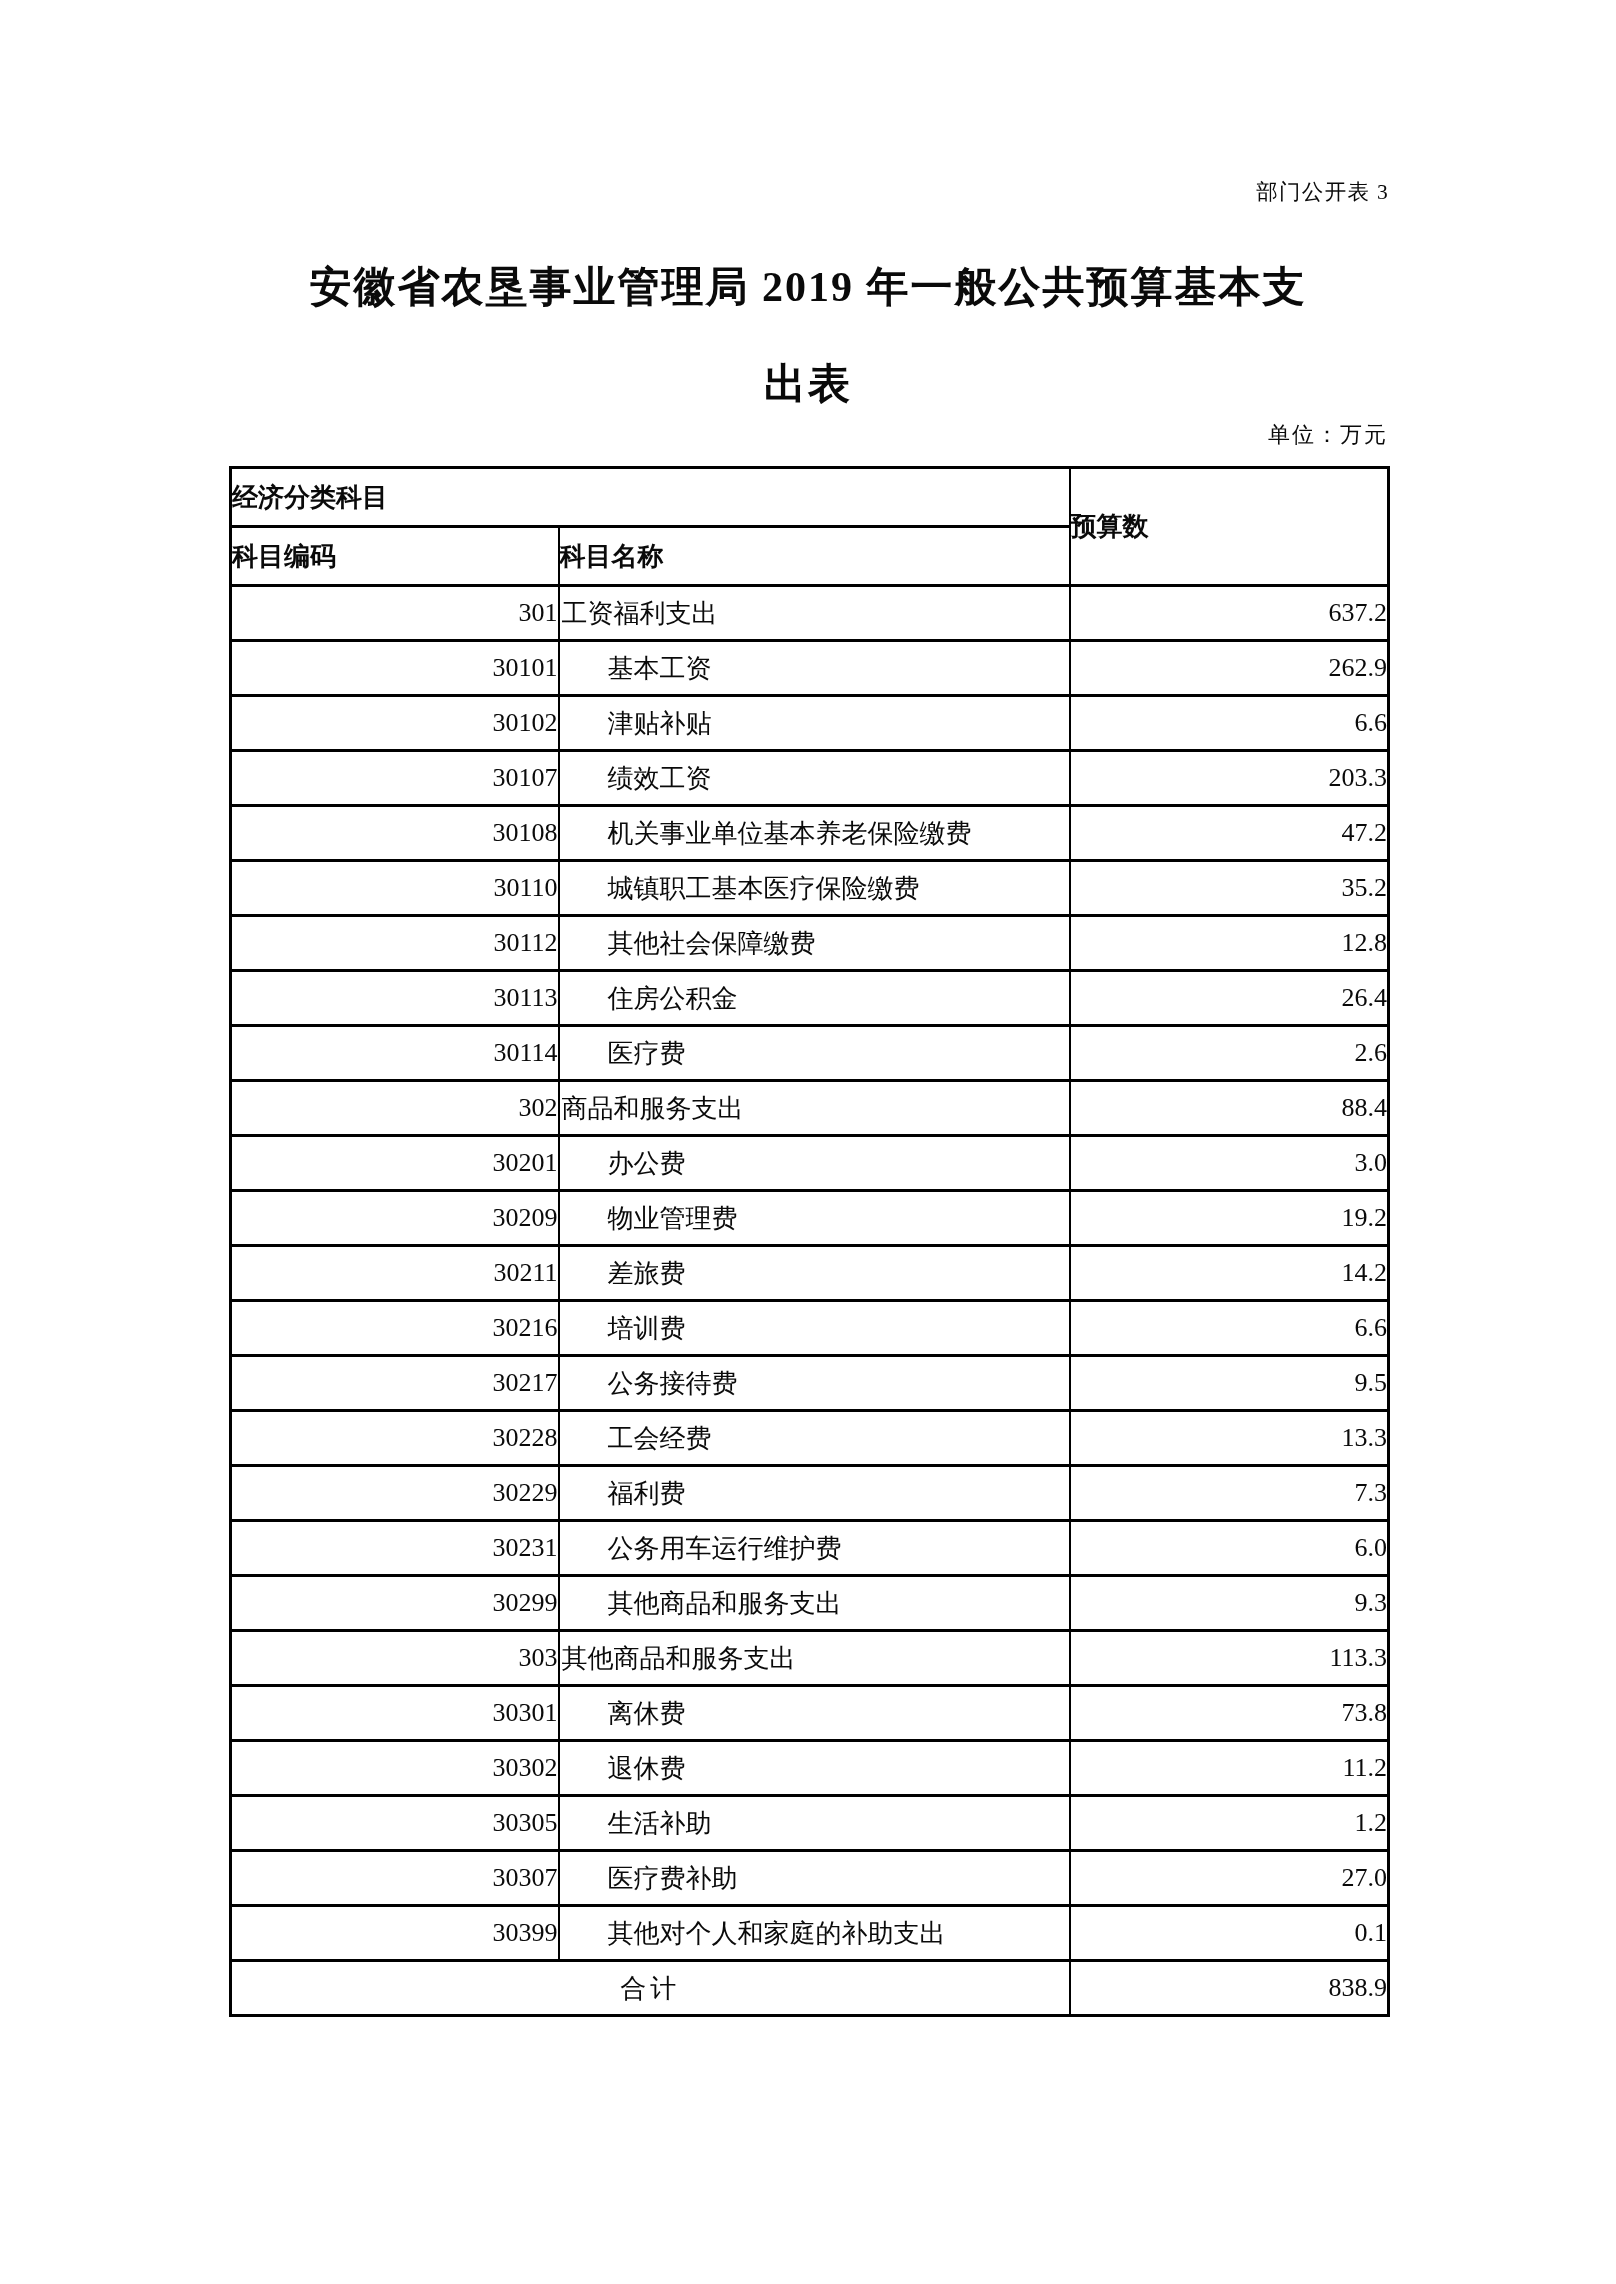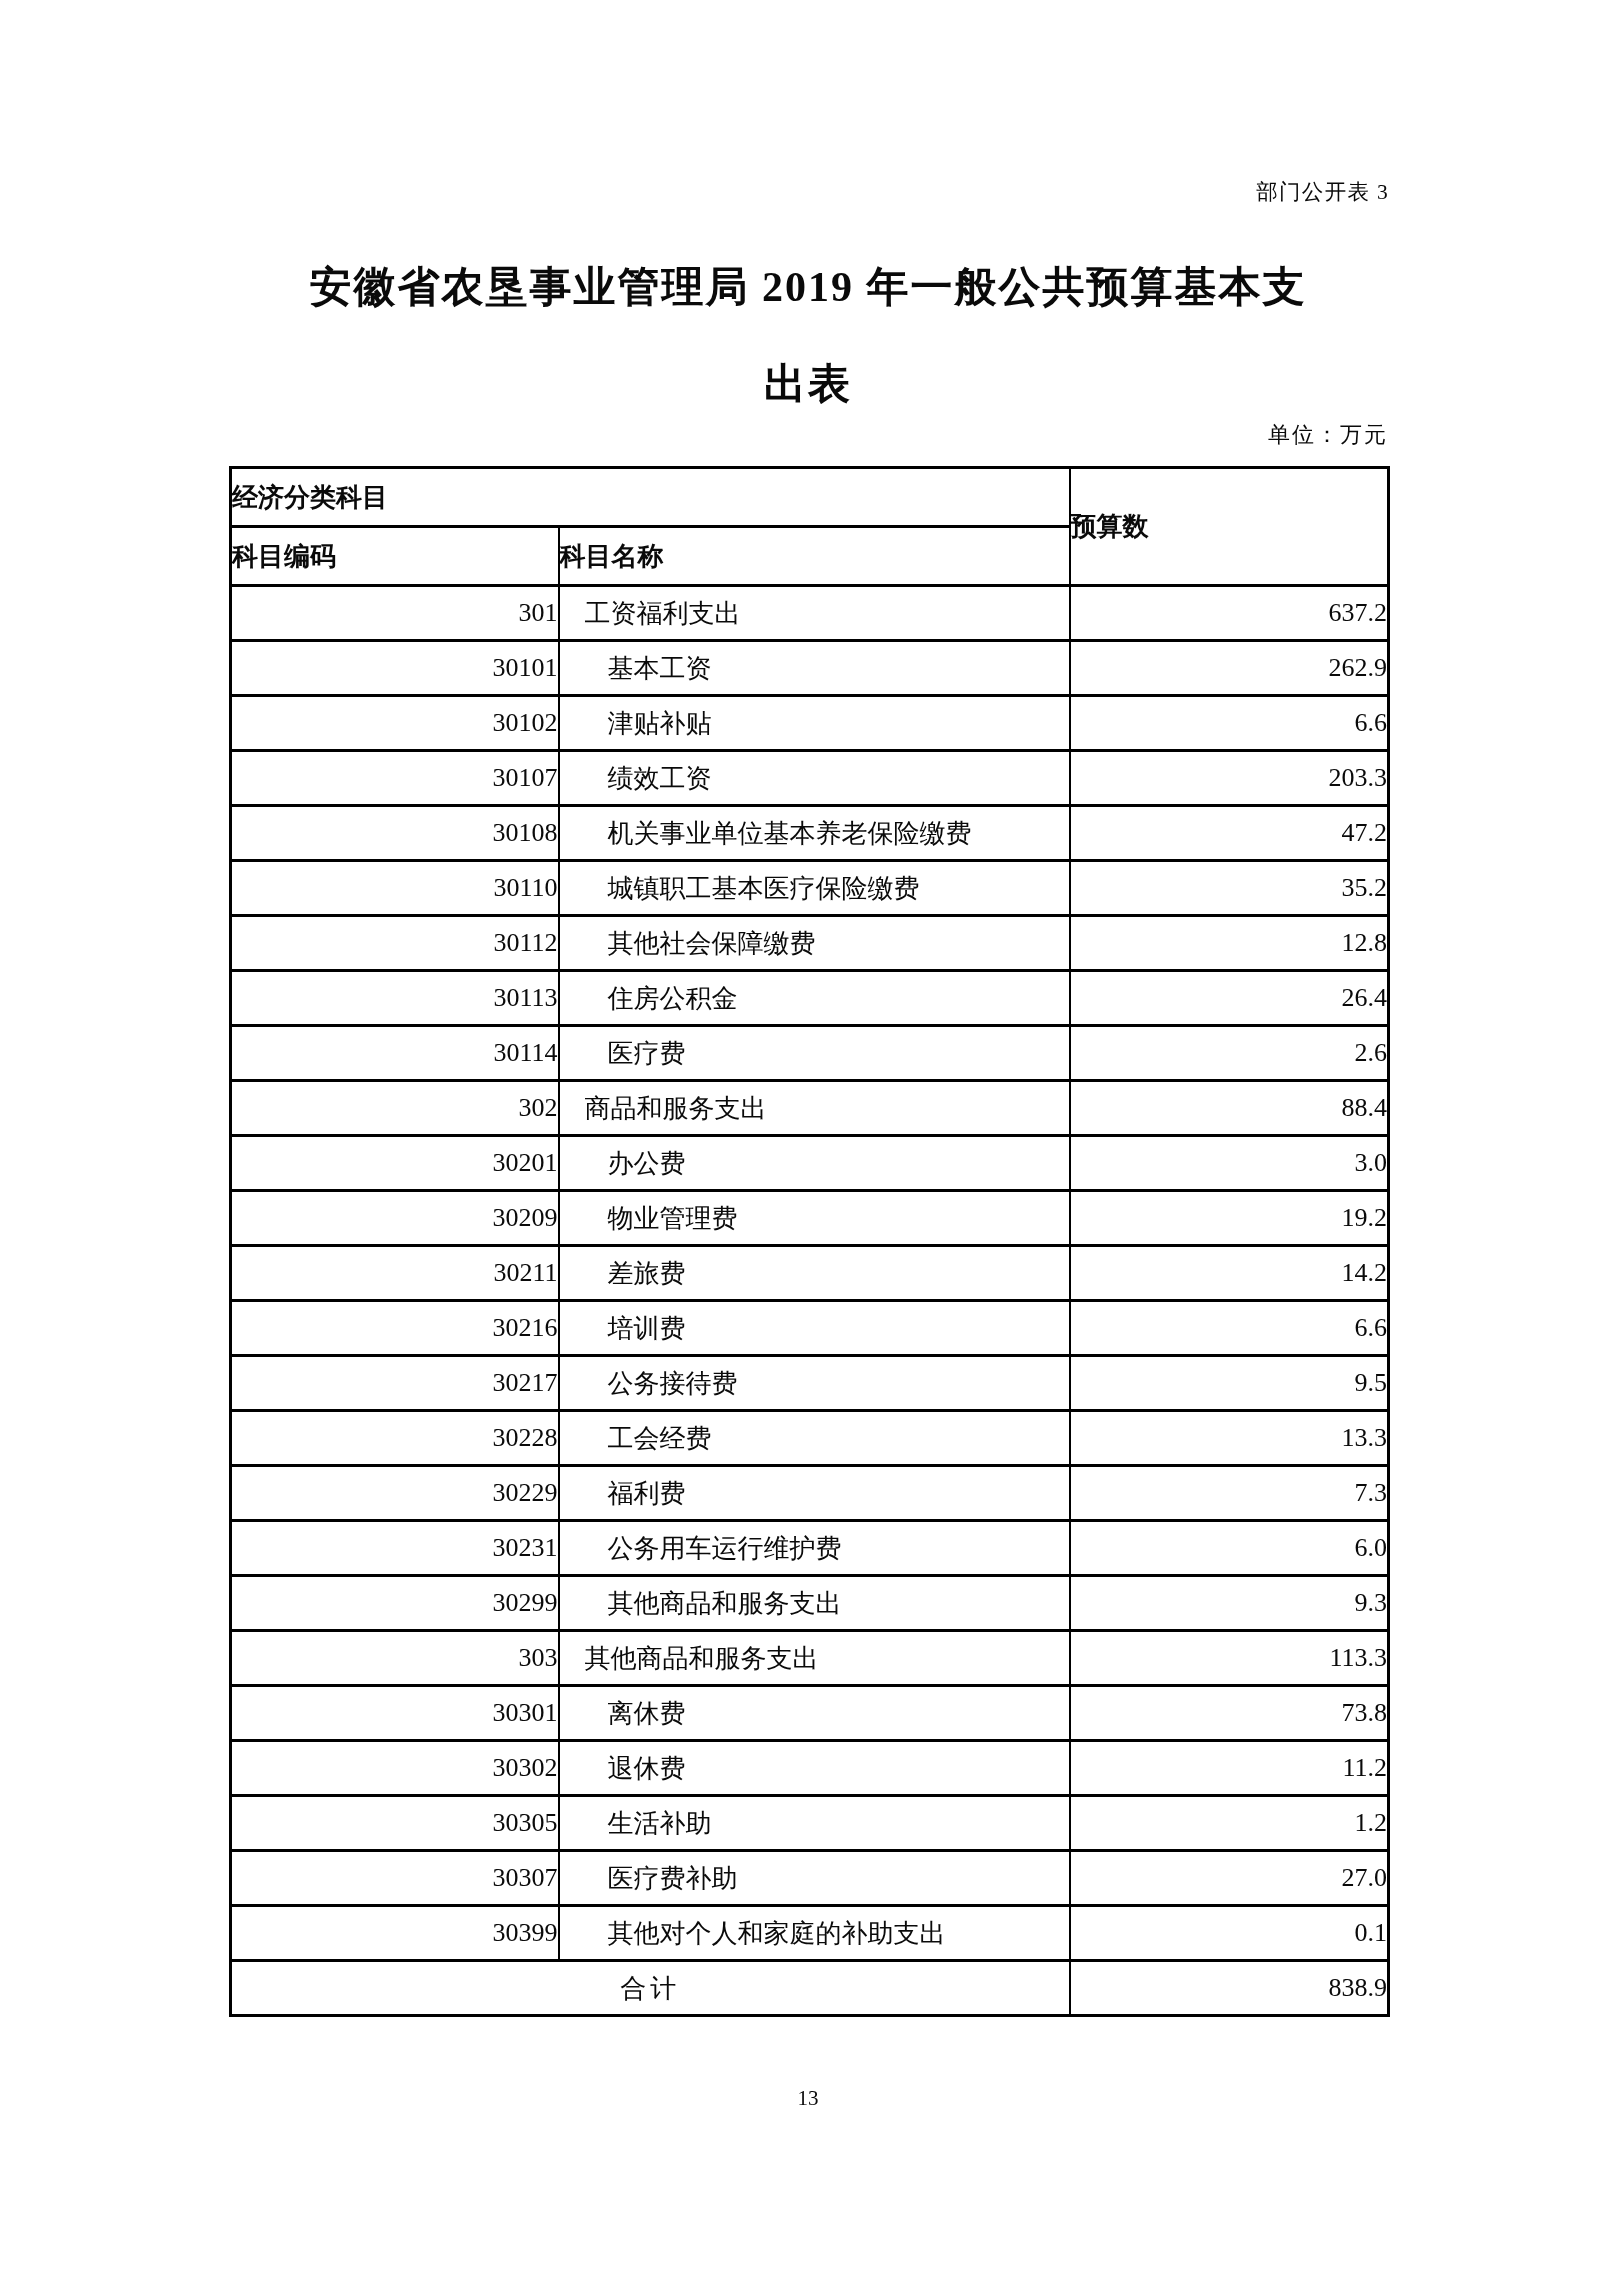--- a/index.html
+++ b/index.html
@@ -37,21 +37,21 @@
     border-left: 2px solid #000; border-right: 2px solid #000;
     border-top: 3.3px solid #000; border-bottom: 3.3px solid #000;
     font-size: 26px; overflow: hidden; white-space: nowrap;
     padding: 0; vertical-align: middle;
   }
   thead tr { height: 59px; }
   tbody tr, tfoot tr { height: 55px; }
   thead th { font-weight: bold; text-align: left; }
   td.code { text-align: right; padding-left: 18px; }
   td.name { text-align: left; }
-  td.name.lvl0 { padding-left: 25px; }
+  td.name.lvl0 { padding-left: 2px; }
   td.name.lvl1 { padding-left: 48px; }
   td.val  { text-align: right; padding-right: 15.6px; margin-left: 14px; }
   td.total-label { text-align: center; letter-spacing: 3.9px; }
 
   .page-number {
     position: absolute; top: 2086px; left: 0; width: 100%;
     text-align: center; font-size: 21px;
   }
 </style>
 </head>
@@ -210,16 +210,15 @@
         </tr>
       </tbody>
     <tfoot>
       <tr>
         <td colspan="2" class="total-label">合计</td>
         <td class="val">838.9</td>
       </tr>
     </tfoot>
   </table>
 
-  <div class="page-number">13</div>
 
 </div>
 
 
 </body></html>

